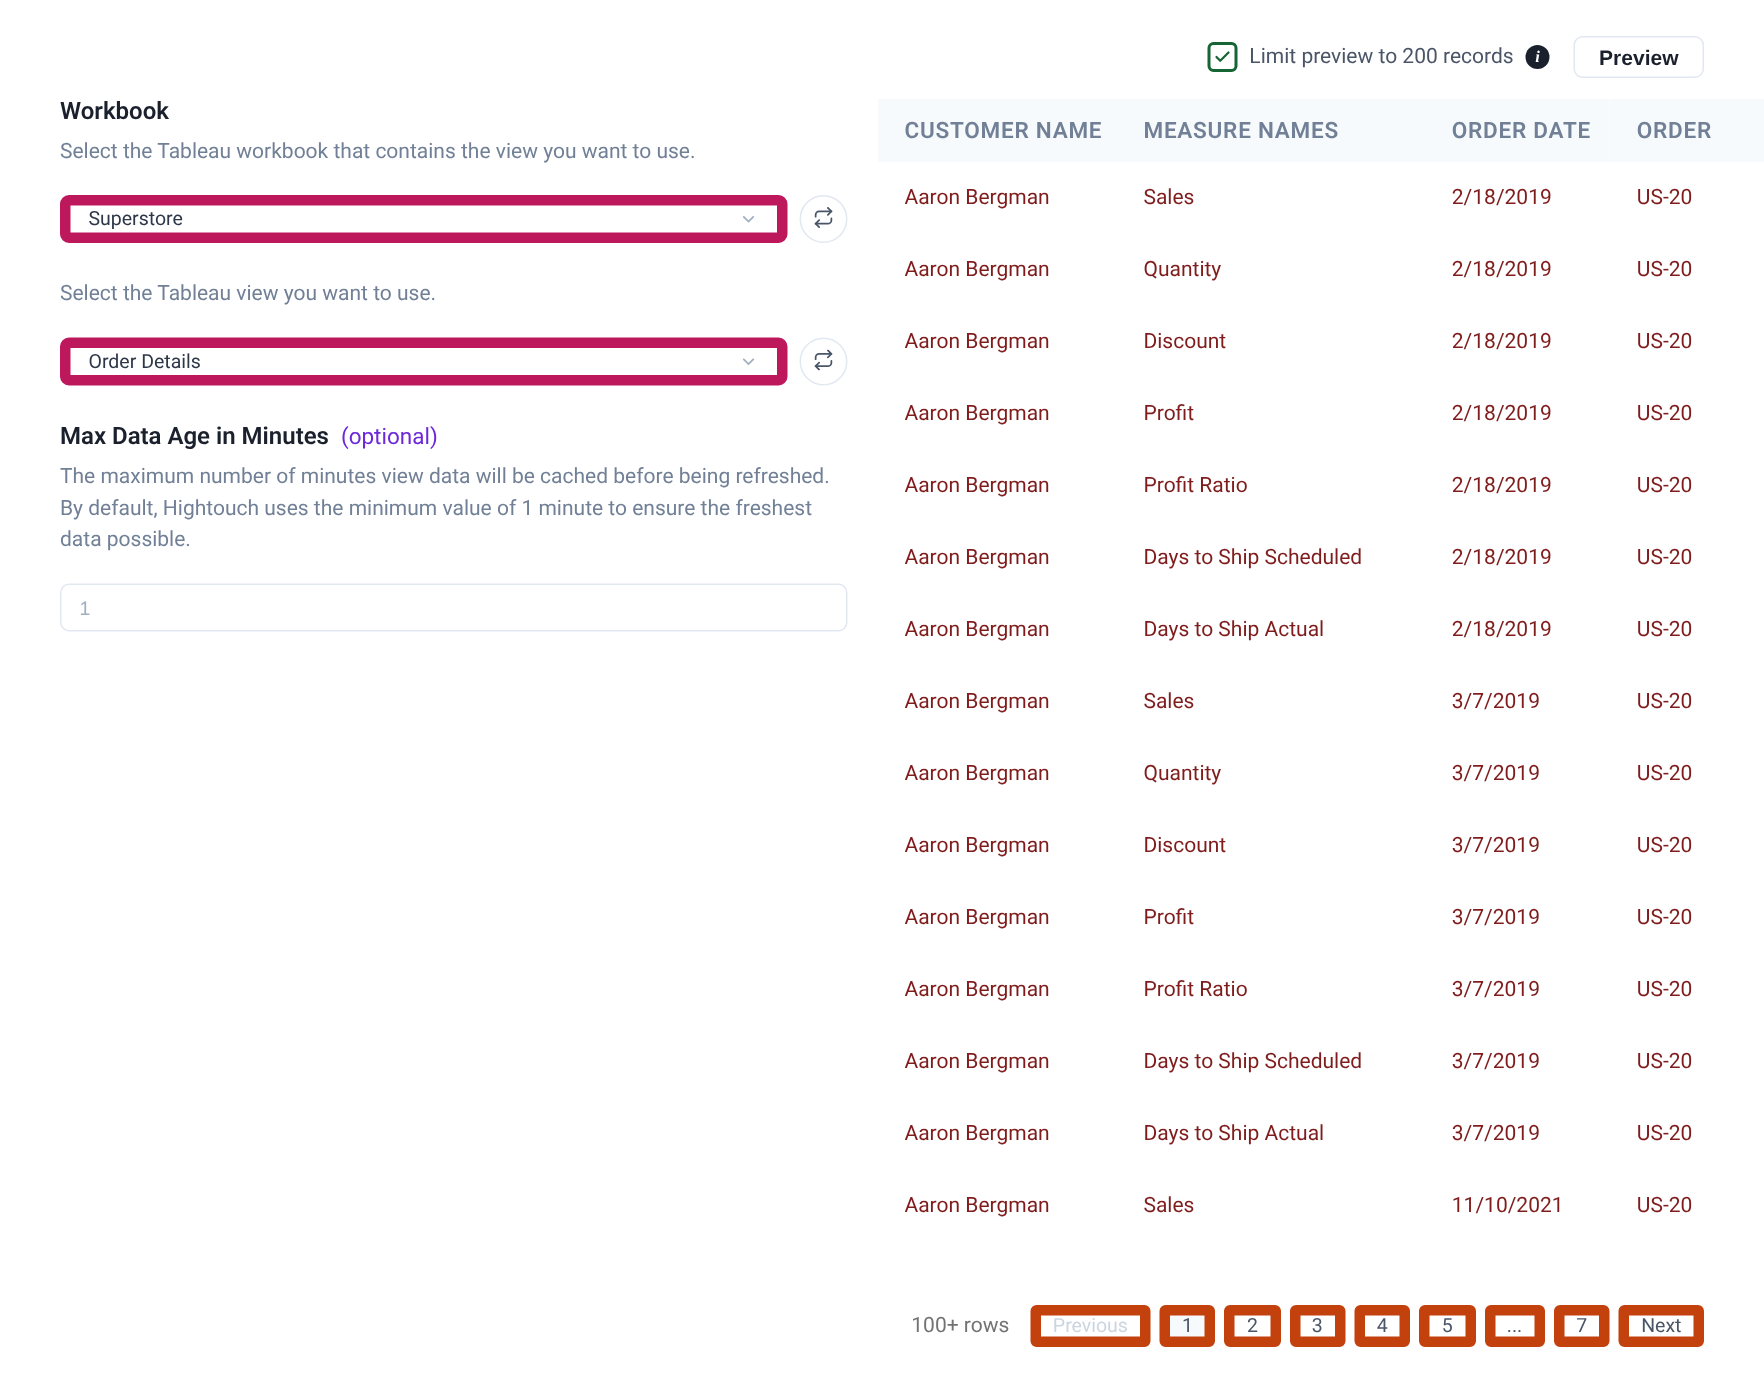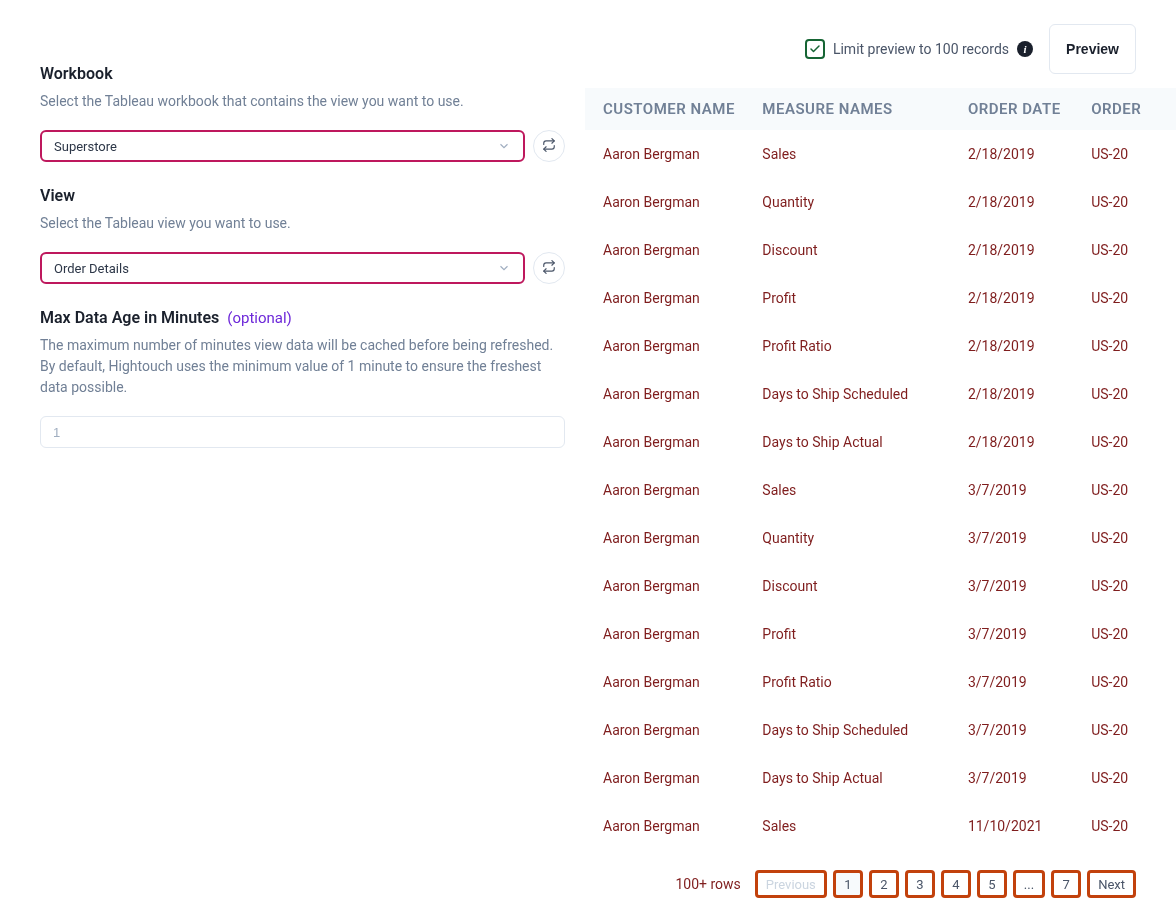--- a/index.html
+++ b/index.html
@@ -49,21 +49,21 @@
     margin-bottom: 18px;
   }
   .select-row {
     display: flex;
     align-items: center;
     gap: 8px;
   }
   .select-box {
     flex: 1;
     height: 32px;
-    border: 2px solid #be185d;
+    border: 7px solid #be185d;
     border-radius: 6px;
     display: flex;
     align-items: center;
     justify-content: space-between;
     padding: 0 12px;
     font-size: 13px;
     color: #2d3748;
     background: #fff;
     cursor: pointer;
   }
@@ -135,21 +135,21 @@
     color: #fff;
     display: flex;
     align-items: center;
     justify-content: center;
     font-size: 11px;
     font-weight: 700;
     font-style: italic;
     font-family: Georgia, serif;
   }
   .preview-btn {
-    height: 50px;
+    height: 28px;
     padding: 0 16px;
     border: 1px solid #e2e8f0;
     border-radius: 6px;
     background: #fff;
     color: #1a202c;
     font-weight: 600;
     font-size: 14px;
     cursor: pointer;
   }
 
@@ -187,31 +187,31 @@
 
   .bottom-bar {
     display: flex;
     align-items: center;
     justify-content: flex-end;
     gap: 14px;
     padding: 18px 40px 0 0;
   }
   .row-count {
     font-size: 14px;
-    color: #7f1d1d;
+    color: #737373;
   }
   .pager {
     display: flex;
     gap: 6px;
   }
   .page-btn {
     min-width: 30px;
     height: 28px;
     padding: 0 8px;
-    border: 3px solid #c2410c;
+    border: 7px solid #c2410c;
     border-radius: 4px;
     background: #fff;
     color: #4a5568;
     font-size: 13px;
     display: flex;
     align-items: center;
     justify-content: center;
     cursor: pointer;
   }
   .page-btn.active {
@@ -248,21 +248,20 @@
                 <path d="M3 11V9a4 4 0 0 1 4-4h14"></path>
                 <polyline points="7 23 3 19 7 15"></polyline>
                 <path d="M21 13v2a4 4 0 0 1-4 4H3"></path>
               </svg>
           </span>
         </button>
       </div>
     </div>
 
     <div class="section">
-      <div class="section-heading">View</div>
       <div class="section-desc">Select the Tableau view you want to use.</div>
       <div class="select-row">
         <div class="select-box">
           <span>Order Details</span>
           <span class="chevron">
             <svg width="14" height="14" viewBox="0 0 24 24" fill="none" stroke="currentColor" stroke-width="2">
                 <polyline points="6 9 12 15 18 9"></polyline>
               </svg>
           </span>
         </div>
@@ -292,21 +291,21 @@
 
   <div class="right-panel">
 
     <div class="top-bar">
       <div class="limit-block">
         <span class="checkbox">
           <svg width="12" height="12" viewBox="0 0 24 24" fill="none" stroke="currentColor" stroke-width="3" stroke-linecap="round" stroke-linejoin="round">
               <polyline points="20 6 9 17 4 12"></polyline>
             </svg>
         </span>
-        <span>Limit preview to 100 records</span>
+        <span>Limit preview to 200 records</span>
         <span class="info-icon">i</span>
       </div>
       <button class="preview-btn">Preview</button>
     </div>
 
     <div class="table-wrap">
       <table class="table">
         <colgroup>
           <col style="width:155px">
           <col style="width:200px">

